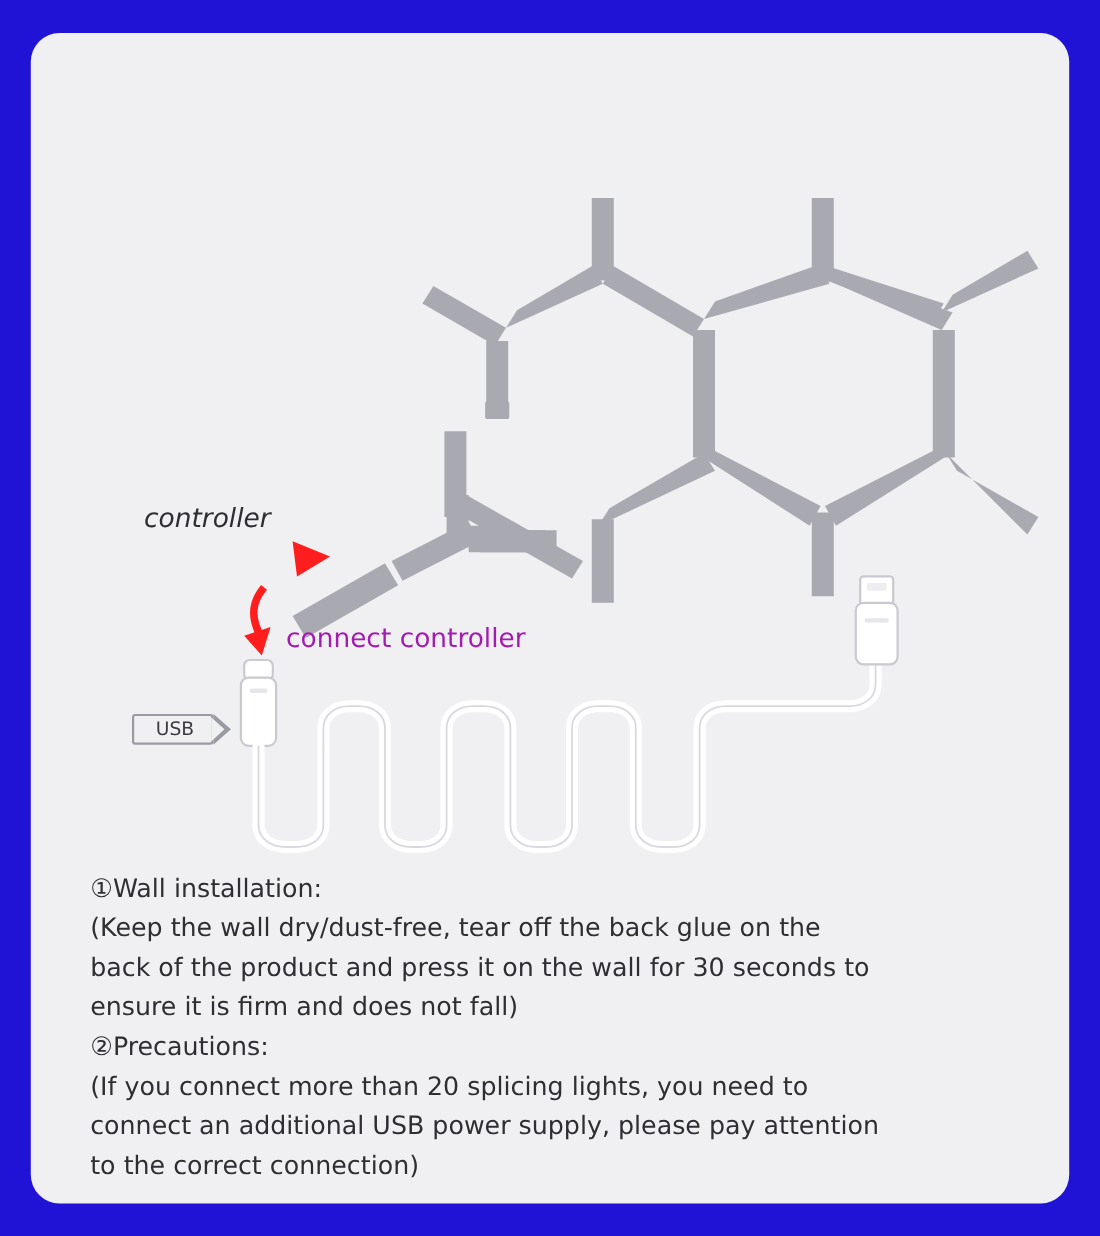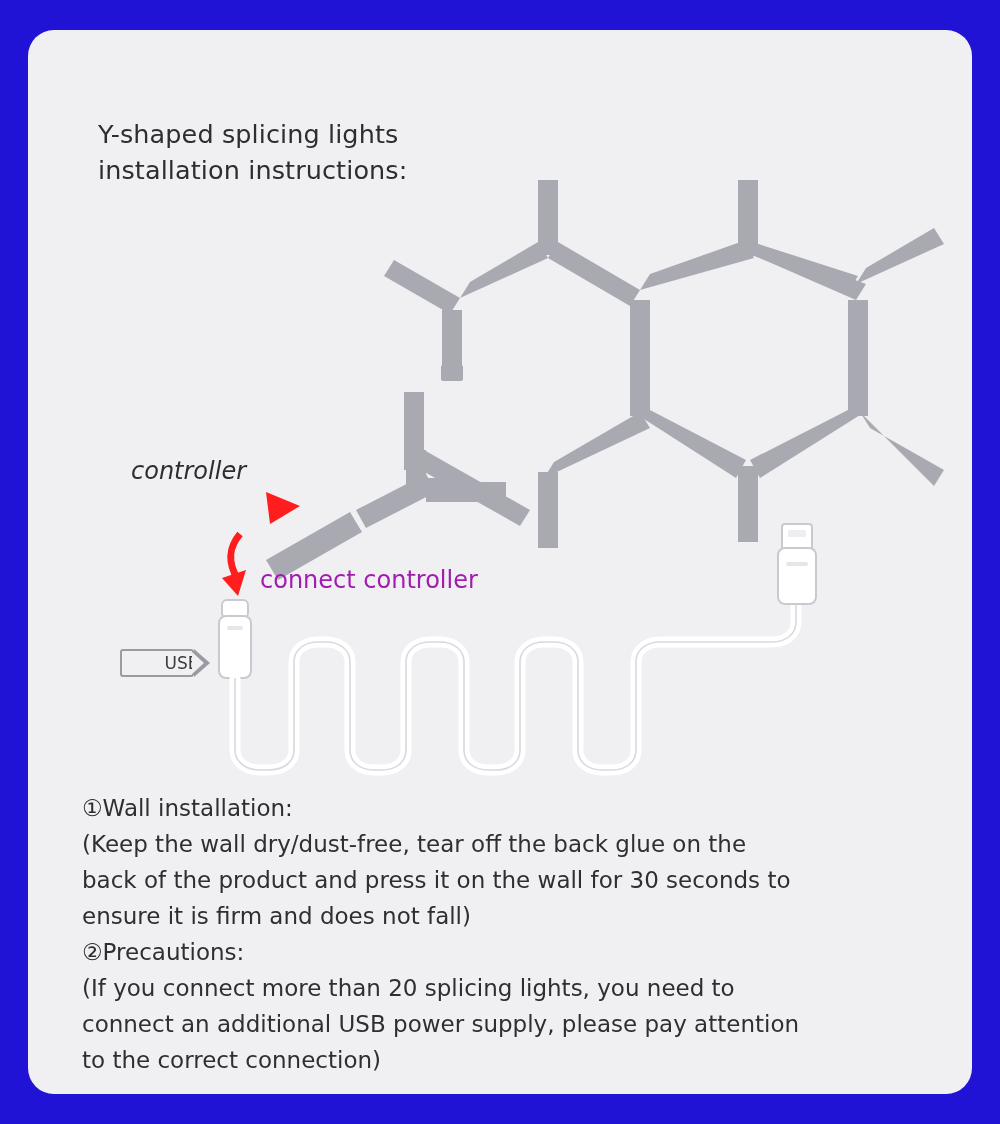--- a/index.html
+++ b/index.html
@@ -79,21 +79,20 @@
   .usb-tag-text {
     position: absolute;
     left: 0;
     top: 0;
     width: 74px;
     height: 24px;
     line-height: 25px;
     text-align: center;
     font-size: 17px;
     color: #3a3a40;
-    padding-left: 23px;
   }
   .usb-tag-arrow {
     position: absolute;
     left: 166px;
     top: 619px;
     width: 0; height: 0;
     border-top: 14px solid transparent;
     border-bottom: 14px solid transparent;
     border-left: 16px solid #9a9aa2;
   }
@@ -116,22 +115,20 @@
     color: #2f2f33;
     white-space: pre-line;
   }
 </style>
 </head>
 <body>
 
 <div class="page">
   <div class="card">
 
-    <div class="title">Y-shaped splicing lights
-installation instructions:</div>
 
     <svg class="hex-svg" width="600" height="420" viewBox="0 0 600 420">
       <g fill="#a9a9b2">
 
         <g>
 
           <polygon points="36,116 46,100 112,138 102,154"></polygon>
 
           <polygon points="112,138 122,122 190,82 200,98"></polygon>
 

